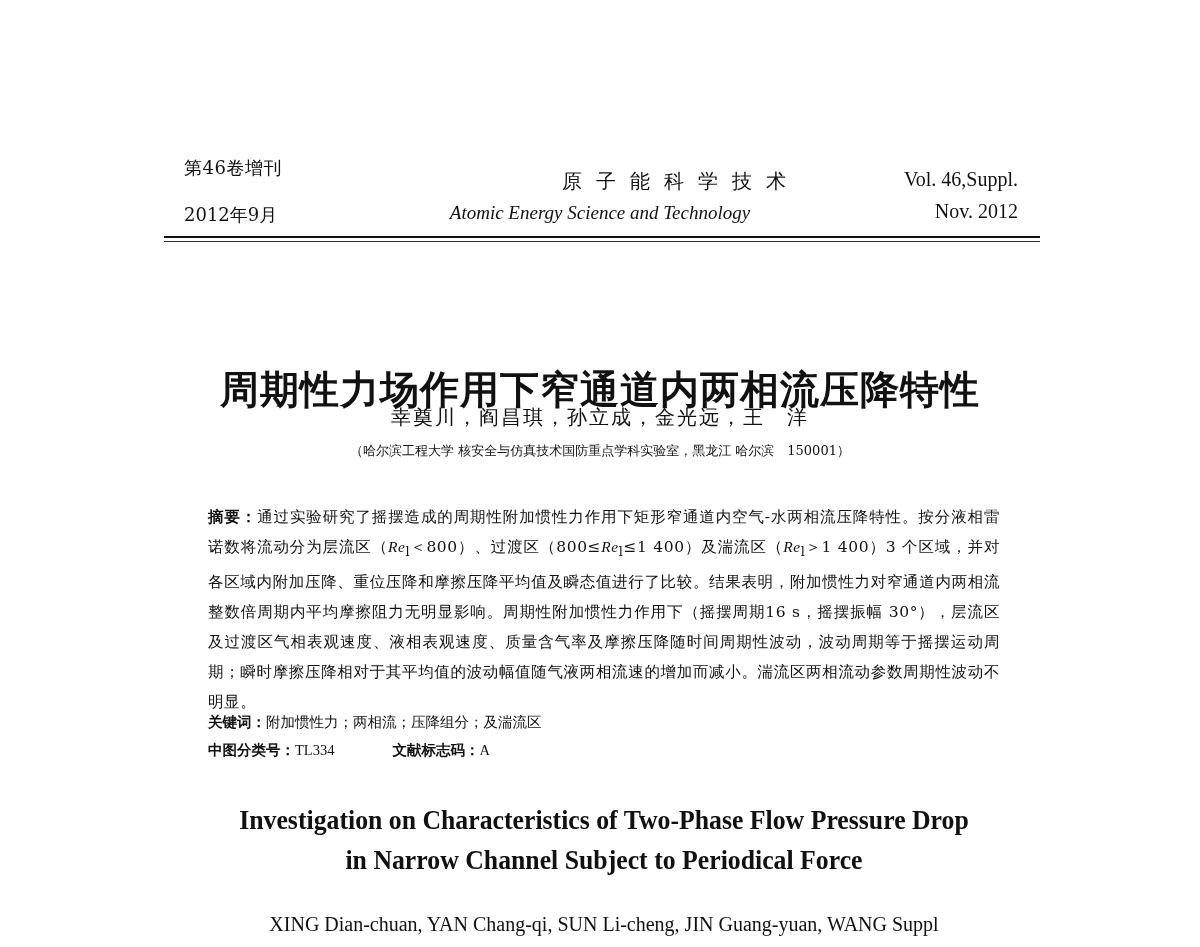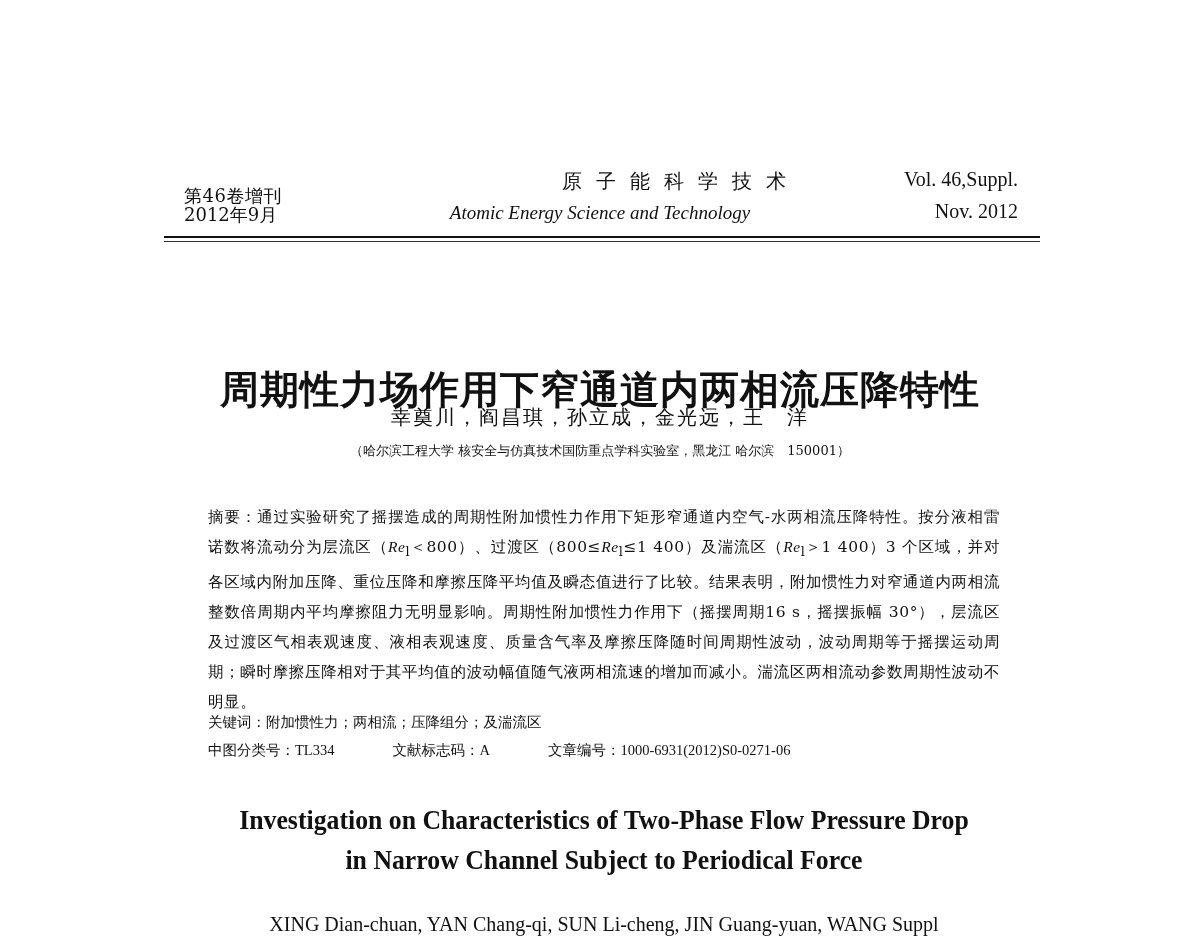--- a/index.html
+++ b/index.html
@@ -11,21 +11,21 @@
     width: 1200px;
     height: 947px;
     position: relative;
     overflow: hidden;
     color: #111111;
     font-family: "DejaVu Serif", "Liberation Serif", serif;
   }
   .abs { position: absolute; }
 
   
-  .hdr-left-1 { left: 184px; top: 184px; font-size: 18px; letter-spacing: 0.5px; }
+  .hdr-left-1 { left: 184px; top: 156px; font-size: 18px; letter-spacing: 0.5px; }
   .hdr-left-2 { left: 184px; top: 203px; font-size: 18px; }
   .hdr-center-1 { left: 400px; width: 400px; top: 168px; text-align: right; font-size: 20px; letter-spacing: 14px; }
   .hdr-center-2 { left: 400px; width: 400px; top: 202px; text-align: center; font-family: "Liberation Serif", serif; font-size: 19px; font-style: italic; }
   .hdr-right-1 { right: 182px; top: 168px; font-family: "Liberation Serif", serif; font-size: 20px; text-align: right; }
   .hdr-right-2 { right: 182px; top: 200px; font-family: "Liberation Serif", serif; font-size: 20px; text-align: right; }
 
   .rule-thick { left: 164px; width: 876px; top: 236px; height: 2px; background: #111; }
   .rule-thin  { left: 164px; width: 876px; top: 241px; height: 1px; background: #333; }
 
   
@@ -53,21 +53,21 @@
   
   .abstract {
     left: 208px; width: 792px; top: 502px;
     font-size: 15.5px;
     line-height: 30px;
     text-align: justify;
     letter-spacing: 0.6px;
   }
   .abstract .lbl, .meta .lbl {
     font-family: "DejaVu Sans", "Liberation Sans", sans-serif;
-    font-weight: normal;
+    font-weight: bold;
   }
   .abstract i { font-family: "Liberation Serif", serif; }
 
   .meta {
     left: 208px; width: 800px;
     font-size: 14.5px;
   }
   .meta-keywords { top: 713px; }
   .meta-ids { top: 741px; display: flex; }
   .meta-ids .cell { margin-right: 58px; }
@@ -116,23 +116,20 @@
   <span class="lbl">关键词：</span><span>附加惯性力；两相流；压降组分；及湍流区</span>
 </div>
 
 <div class="abs meta meta-ids">
   <div class="cell">
     <span class="lbl">中图分类号：</span><span class="val">TL334</span>
   </div>
   <div class="cell">
     <span class="lbl">文献标志码：</span><span class="val">A</span>
   </div>
-  <div class="cell">
-    <span class="lbl">文章编号：</span><span class="val">1000-6931(2012)S0-0271-06</span>
-  </div>
 </div>
 
 <div class="abs title-en">
   <div>Investigation on Characteristics of Two-Phase Flow Pressure Drop</div>
   <div>in Narrow Channel Subject to Periodical Force</div>
 </div>
 
 <div class="abs authors-en">XING Dian-chuan, YAN Chang-qi, SUN Li-cheng, JIN Guang-yuan, WANG Suppl</div>
 
 </body></html>

